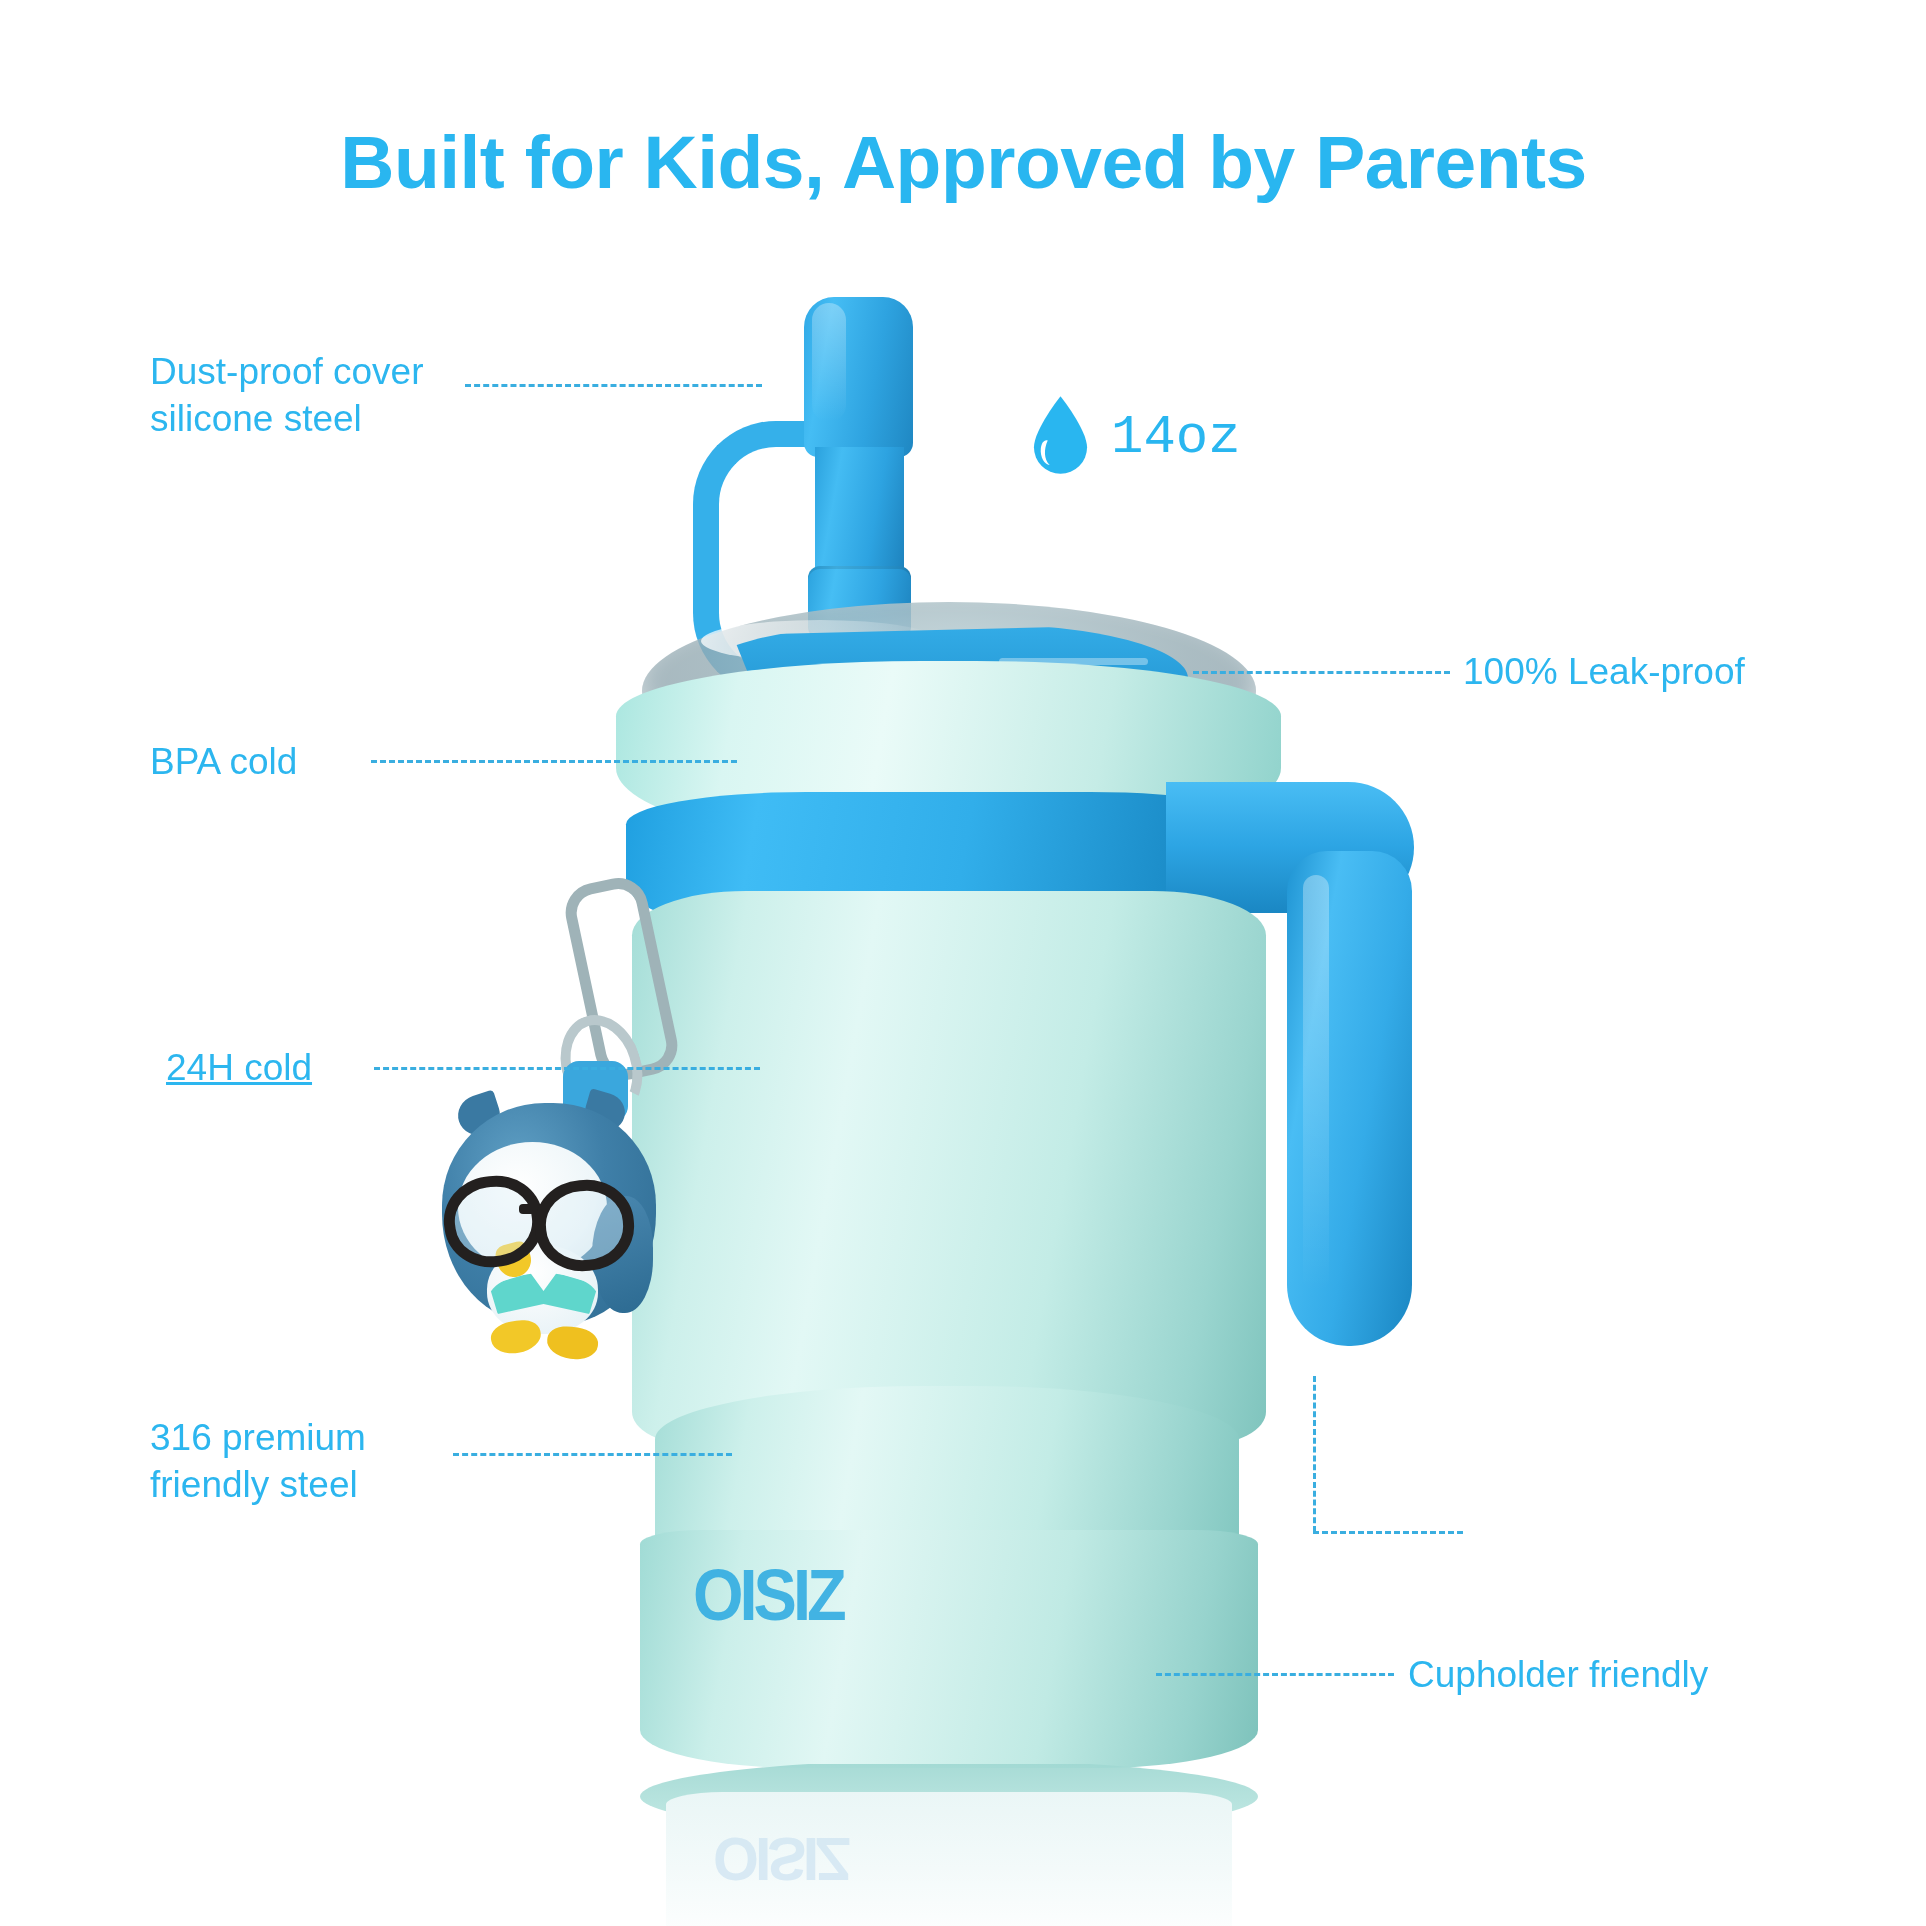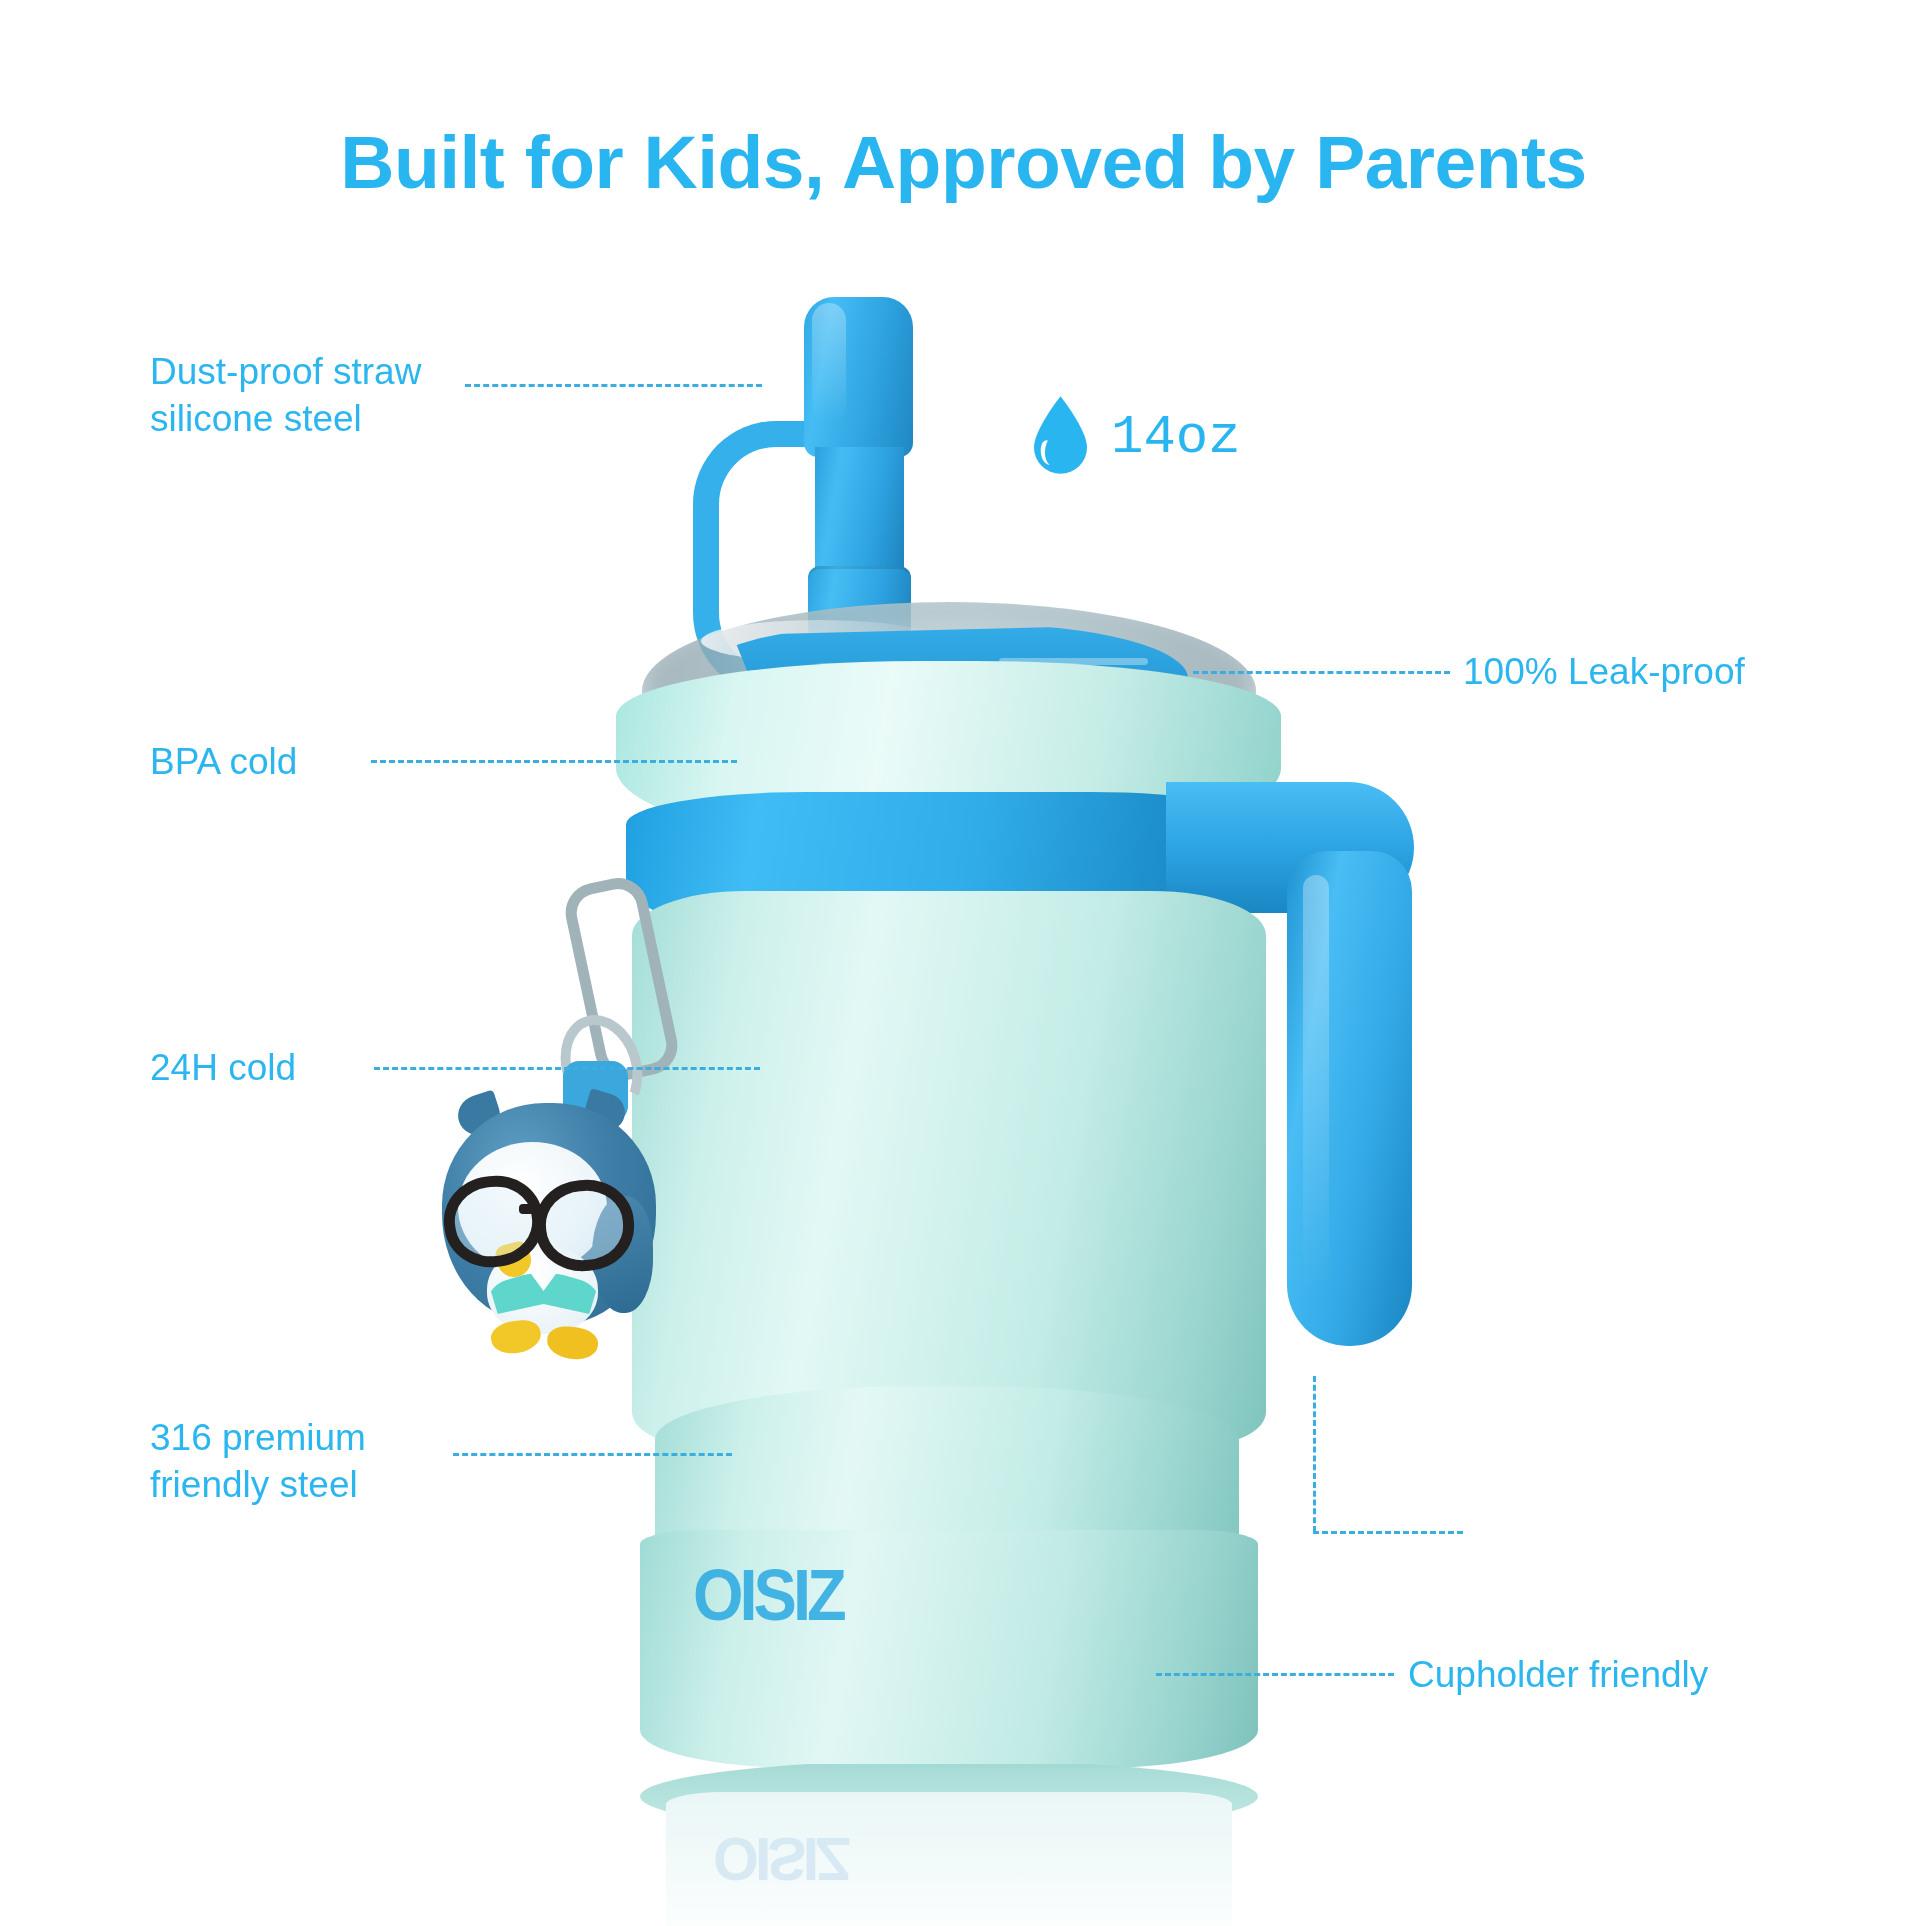--- a/index.html
+++ b/index.html
@@ -379,25 +379,25 @@
 
   <div class="leader" style="left:465px; top:384px; width:297px;"></div>
   <div class="leader" style="left:1193px; top:671px; width:257px;"></div>
   <div class="leader" style="left:371px; top:760px; width:366px;"></div>
   <div class="leader" style="left:374px; top:1067px; width:386px;"></div>
   <div class="leader" style="left:453px; top:1453px; width:279px;"></div>
   <div class="leader-v" style="left:1313px; top:1376px; height:156px;"></div>
   <div class="leader" style="left:1313px; top:1531px; width:150px;"></div>
   <div class="leader" style="left:1156px; top:1673px; width:238px;"></div>
 
-  <div class="label" style="left:150px; top:348px;"><span>Dust-proof straw</span><br><span>silicone steel</span></div>
+  <div class="label" style="left:150px; top:348px;"><span>Dust-proof cover</span><br><span>silicone steel</span></div>
 
   <div class="label" style="left:150px; top:738px;"><span>BPA cold</span></div>
 
-  <div class="label" style="left:150px; top:1044px;"><span>24H cold</span></div>
+  <div class="label" style="left:166px; top:1044px;text-decoration:underline;"><span>24H cold</span></div>
 
   <div class="label" style="left:150px; top:1414px;"><span>316 premium</span><br><span>friendly steel</span></div>
 
   <div class="label right" style="left:1463px; top:648px;"><span>100% Leak-proof</span></div>
 
 
   <div class="label right" style="left:1408px; top:1651px;"><span>Cupholder friendly</span></div>
 
 </div>
 

